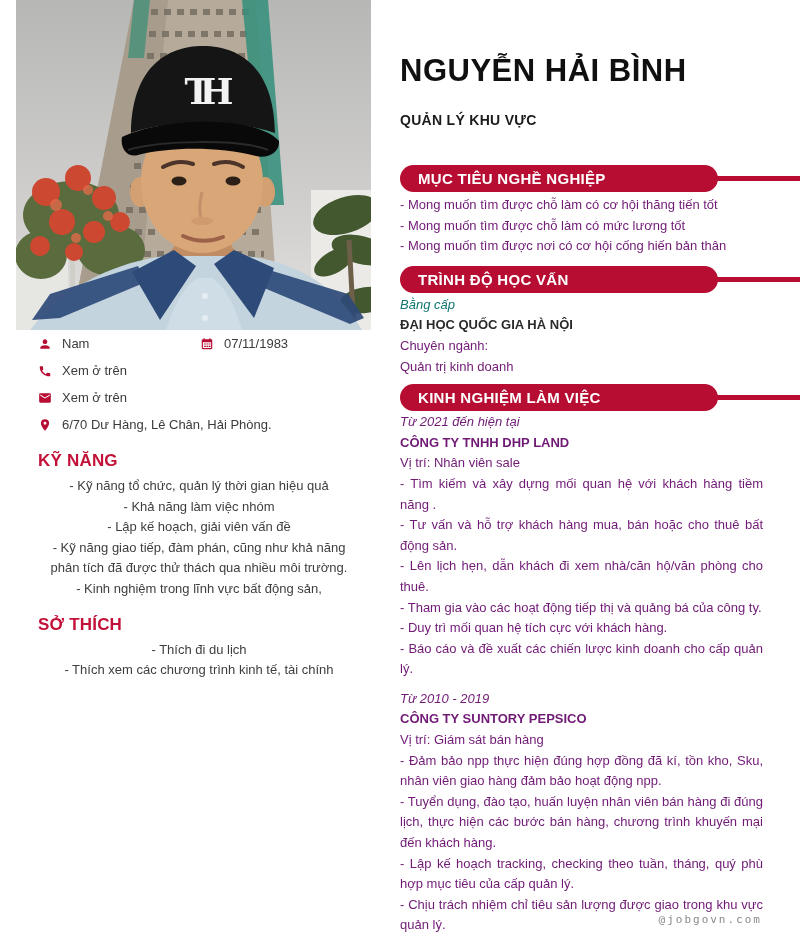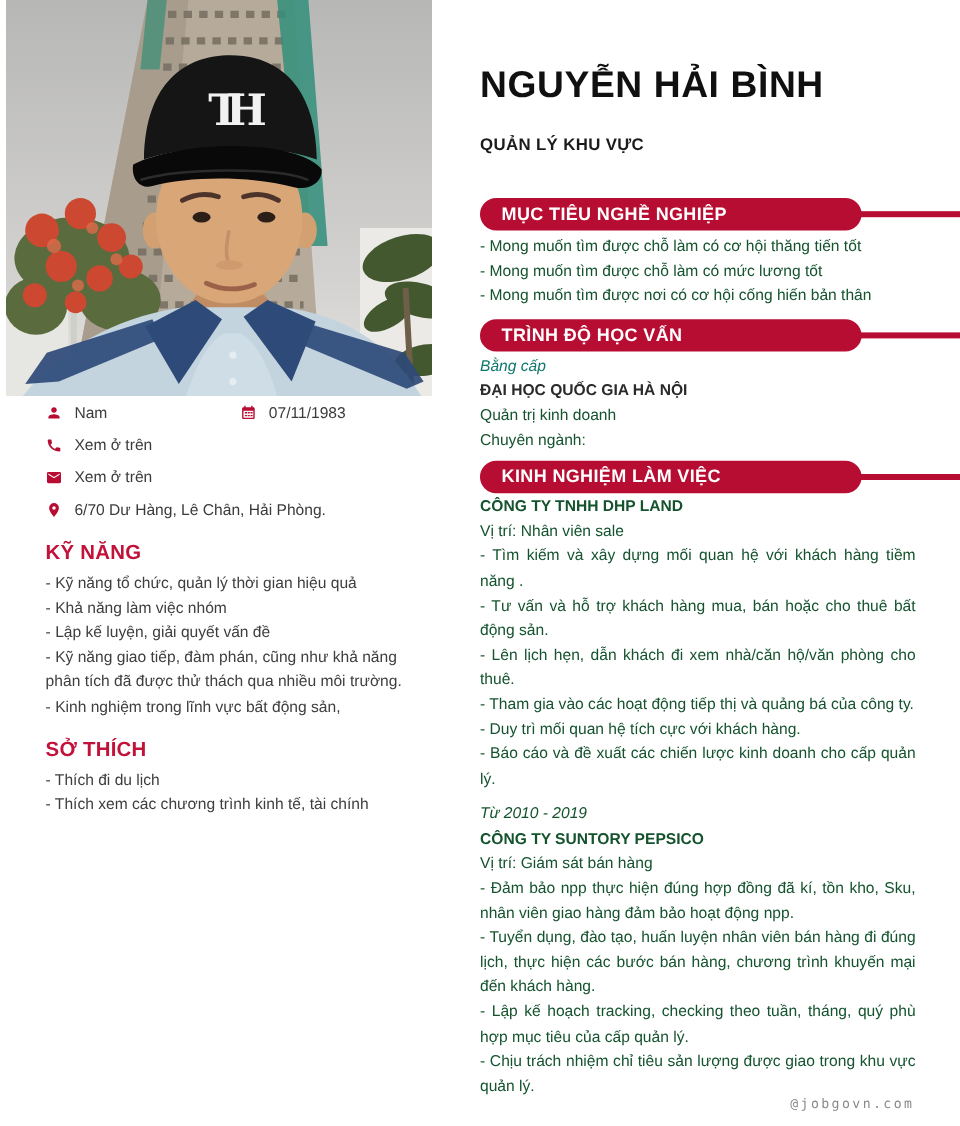--- a/index.html
+++ b/index.html
@@ -2,56 +2,56 @@
 <html style="--accent: #b70d32; --heading: #c31239; --text: #3d3d3d; --watermark: #8a8a8a;"><head>
 <meta charset="utf-8">
 <style>
   html,body { margin:0; padding:0; background:#fff; }
   .page {
     position:relative; width:800px; height:938px; background:#ffffff;
     font-family:"Liberation Sans","DejaVu Sans",sans-serif; color:var(--text,#3d3d3d);
     overflow:hidden;
   }
   
-  .photo { position:absolute; left:5px; top:0; width:355px; height:330px; }
+  .photo { position:absolute; left:16px; top:0; width:355px; height:330px; }
   .photo svg { display:block; }
 
   
   .left-col { position:absolute; left:38px; top:330px; width:322px; }
   .contact-row { display:flex; align-items:center; height:27px; }
   .contact-cell { display:flex; align-items:center; }
   .contact-cell.first { width:162px; }
   .cicon { width:14px; height:14px; color:var(--accent,#b70d32); margin-right:10px; flex:none; display:flex; }
   .cicon svg { width:14px; height:14px; }
   .contact-text { font-size:13px; color:#3b3b3b; white-space:nowrap; }
   .side-heading { margin:0; font-size:17px; font-weight:bold; color:var(--heading,#c31239); letter-spacing:.2px; }
   .side-heading.skills { margin-top:13px; }
   .side-heading.hobbies { margin-top:15px; }
   .side-list { margin-top:5px; }
-  .side-list div { font-size:13px; line-height:20.6px; color:#3e3e3e; }
+  .side-list div { font-size:13px; line-height:20.6px; color:#3e3e3e;text-align:center; }
 
   
   .right-col { position:absolute; left:400px; top:0; width:363px; }
   .name { margin:52px 0 0; font-size:31px; line-height:37px; font-weight:bold; color:#101010; letter-spacing:.5px; }
   .job-title { margin:20px 0 0; font-size:14px; line-height:23px; font-weight:bold; color:#1b1b1b; letter-spacing:.3px; }
 
   .pill-row { position:relative; height:21px; }
   .pill-row.first { margin-top:33px; }
   .pill-row.mid   { margin-top:9px; }
   .pill-row.last  { margin-top:7px;text-decoration:underline; }
   .pill {
     position:absolute; left:0; top:0; width:318px; height:27px; box-sizing:border-box;
     background:var(--accent,#b70d32); border-radius:14px;
     display:flex; align-items:center; padding-left:18px;
     color:#ffffff; font-size:15px; font-weight:bold; letter-spacing:.3px; white-space:nowrap;
   }
   .pill-line { position:absolute; left:312px; top:11px; width:88px; height:5px; background:var(--accent,#b70d32); }
 
   .body-list { margin-top:9px; }
-  .body-list div, .edu-line, .job div { font-size:13px; line-height:20.6px; color:#14532d; }
+  .body-list div, .edu-line, .job div { font-size:13px; line-height:20.6px; color:#701a75; }
 
   .edu-block { margin-top:8px; }
   .meta-italic { font-style:italic; color:#0f766e; }
   .strong-line { font-weight:bold; color:#2a2a2a; }
 
   .job.one { margin-top:7px; }
   .job.two { margin-top:9px; }
   .duties div { text-align:justify; }
 
   
@@ -218,21 +218,21 @@
             </svg>
         </span>
         <span class="contact-text">6/70 Dư Hàng, Lê Chân, Hải Phòng.</span>
       </div>
     </div>
 
     <h3 class="side-heading skills">KỸ NĂNG</h3>
     <div class="side-list">
         <div class="side-item">- Kỹ năng tổ chức, quản lý thời gian hiệu quả</div>
         <div class="side-item">- Khả năng làm việc nhóm</div>
-        <div class="side-item">- Lập kế luyện, giải quyết vấn đề</div>
+        <div class="side-item">- Lập kế hoạch, giải viên vấn đề</div>
         <div class="side-item">- Kỹ năng giao tiếp, đàm phán, cũng như khả năng phân tích đã được thử thách qua nhiều môi trường.</div>
         <div class="side-item">- Kinh nghiệm trong lĩnh vực bất động sản,</div>
       </div>
 
     <h3 class="side-heading hobbies">SỞ THÍCH</h3>
     <div class="side-list">
         <div class="side-item">- Thích đi du lịch</div>
         <div class="side-item">- Thích xem các chương trình kinh tế, tài chính</div>
       </div>
   </div>
@@ -251,30 +251,31 @@
         <div class="objective-item">- Mong muốn tìm được nơi có cơ hội cống hiến bản thân</div>
       </div>
 
     <div class="pill-row mid">
       <div class="pill">TRÌNH ĐỘ HỌC VẤN</div>
       <div class="pill-line"></div>
     </div>
     <div class="edu-block">
       <div class="edu-line meta-italic">Bằng cấp</div>
       <div class="edu-line strong-line">ĐẠI HỌC QUỐC GIA HÀ NỘI</div>
+      <div class="edu-line">Chuyên ngành:</div>
       <div class="edu-line">Quản trị kinh doanh</div>
-      <div class="edu-line">Chuyên ngành:</div>
     </div>
 
     <div class="pill-row last">
       <div class="pill">KINH NGHIỆM LÀM VIỆC</div>
       <div class="pill-line"></div>
     </div>
 
     <div class="job one">
+      <div class="meta-italic">Từ 2021 đến hiện tại</div>
       <div class="strong-line">CÔNG TY TNHH DHP LAND</div>
       <div>Vị trí: Nhân viên sale</div>
       <div class="duties">
           <div class="duty-item">- Tìm kiếm và xây dựng mối quan hệ với khách hàng tiềm năng .</div>
           <div class="duty-item">- Tư vấn và hỗ trợ khách hàng mua, bán hoặc cho thuê bất động sản.</div>
           <div class="duty-item">- Lên lịch hẹn, dẫn khách đi xem nhà/căn hộ/văn phòng cho thuê.</div>
           <div class="duty-item">- Tham gia vào các hoạt động tiếp thị và quảng bá của công ty.</div>
           <div class="duty-item">- Duy trì mối quan hệ tích cực với khách hàng.</div>
           <div class="duty-item">- Báo cáo và đề xuất các chiến lược kinh doanh cho cấp quản lý.</div>
         </div>

